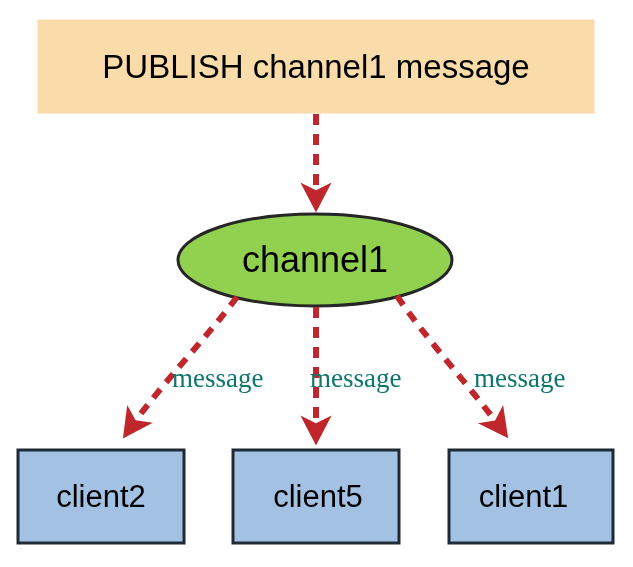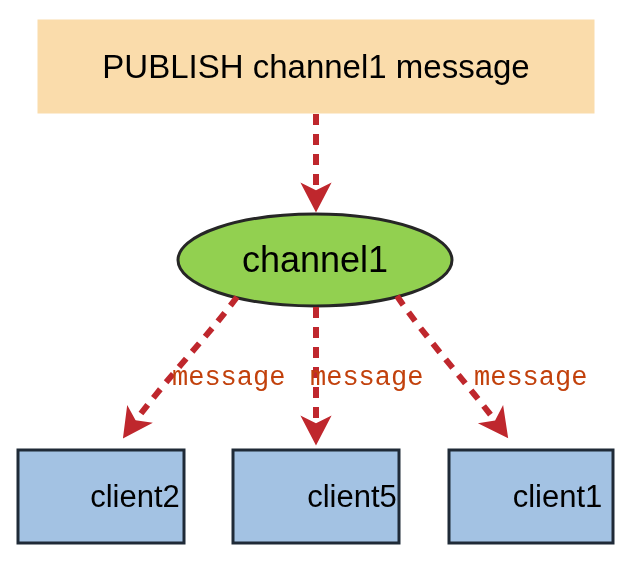--- a/index.html
+++ b/index.html
@@ -44,31 +44,30 @@
     left: 178px;
     top: 214px;
     width: 274px;
     height: 92px;
     font-size: 36px;
   }
   .client-label {
     font-size: 31px;
     height: 93px;
     top: 450px;
-    padding-left: 34px;
   }
   #client2-label { left: 17px;  width: 168px; }
   #client5-label { left: 232px; width: 172px; }
   #client1-label { left: 448px; width: 151px; }
 
   .edge-label {
     position: absolute;
-    font-family: Liberation Mono, monospace;
+    font-family: Liberation Serif, serif;
     font-size: 27px;
-    color: #c2410c;
+    color: #0f766e;
     white-space: nowrap;
   }
   #msg-left   { left: 172px; top: 363px; }
   #msg-middle { left: 310px; top: 363px; }
   #msg-right  { left: 474px; top: 363px; }
 </style>
 </head>
 <body>
 
 <div id="canvas">

